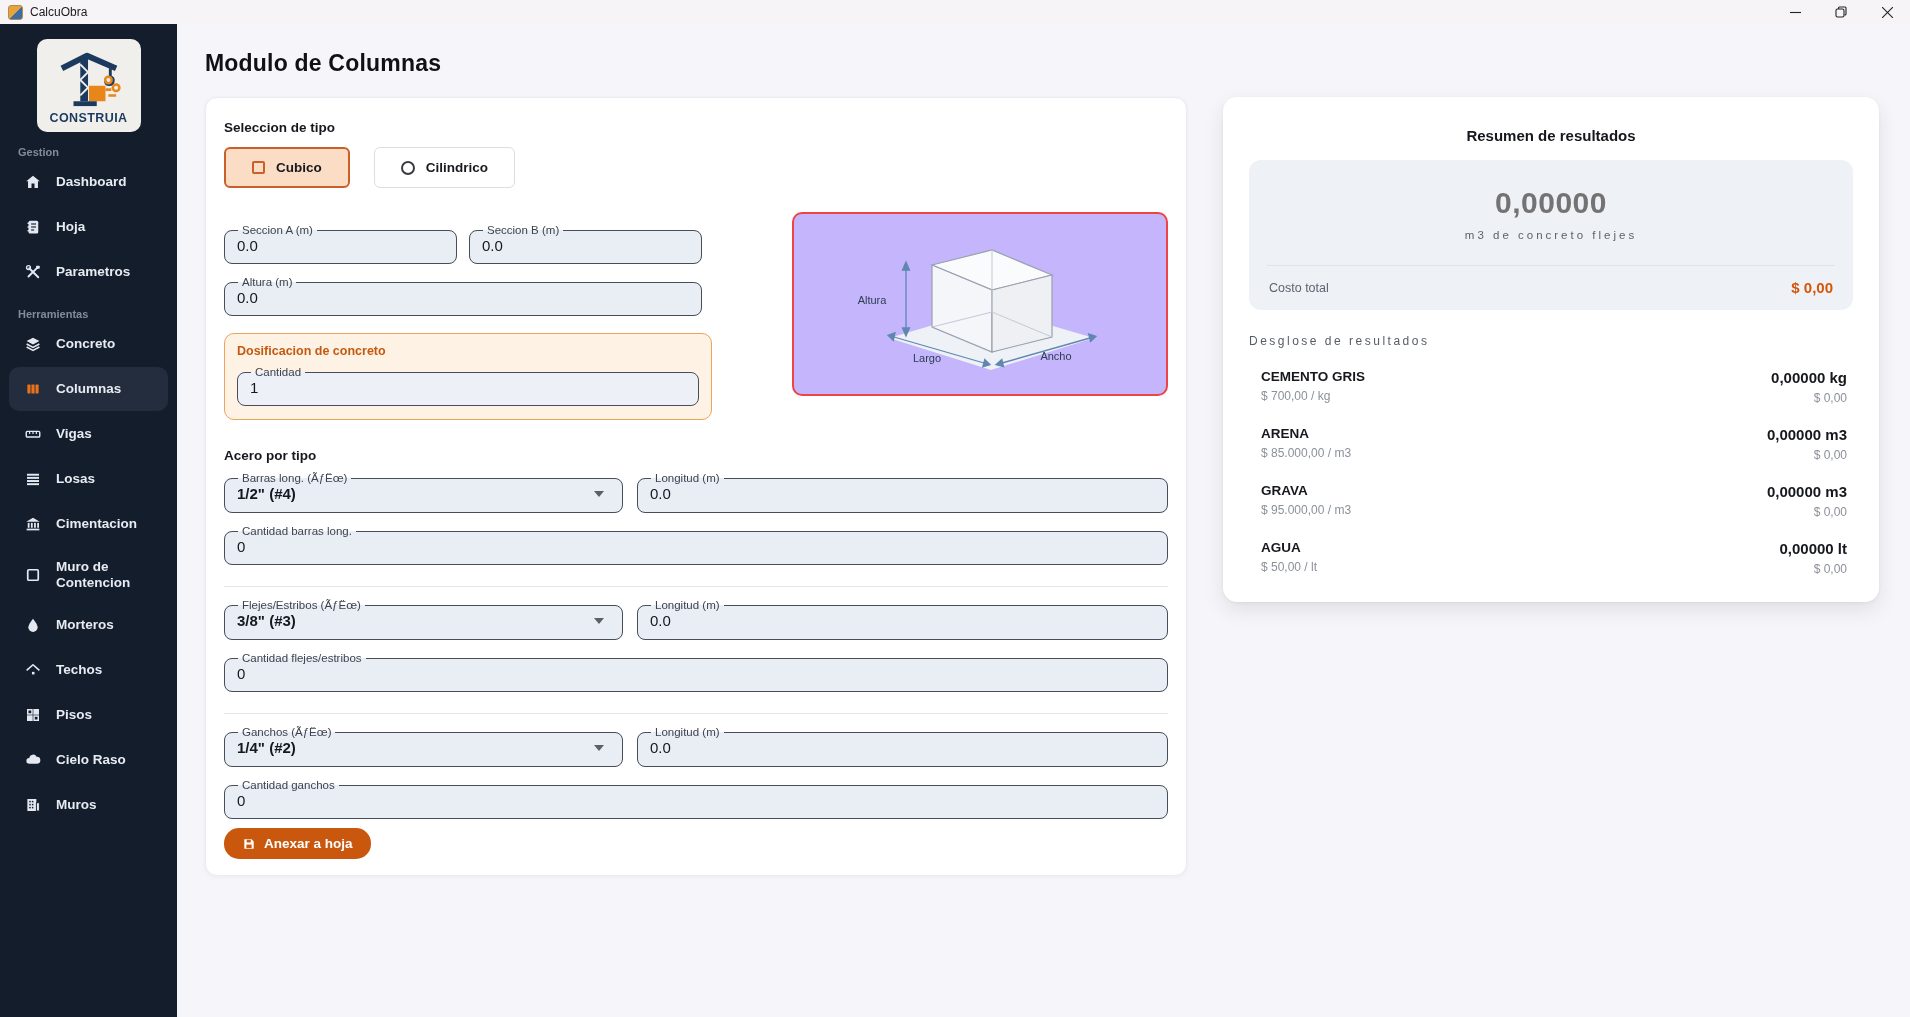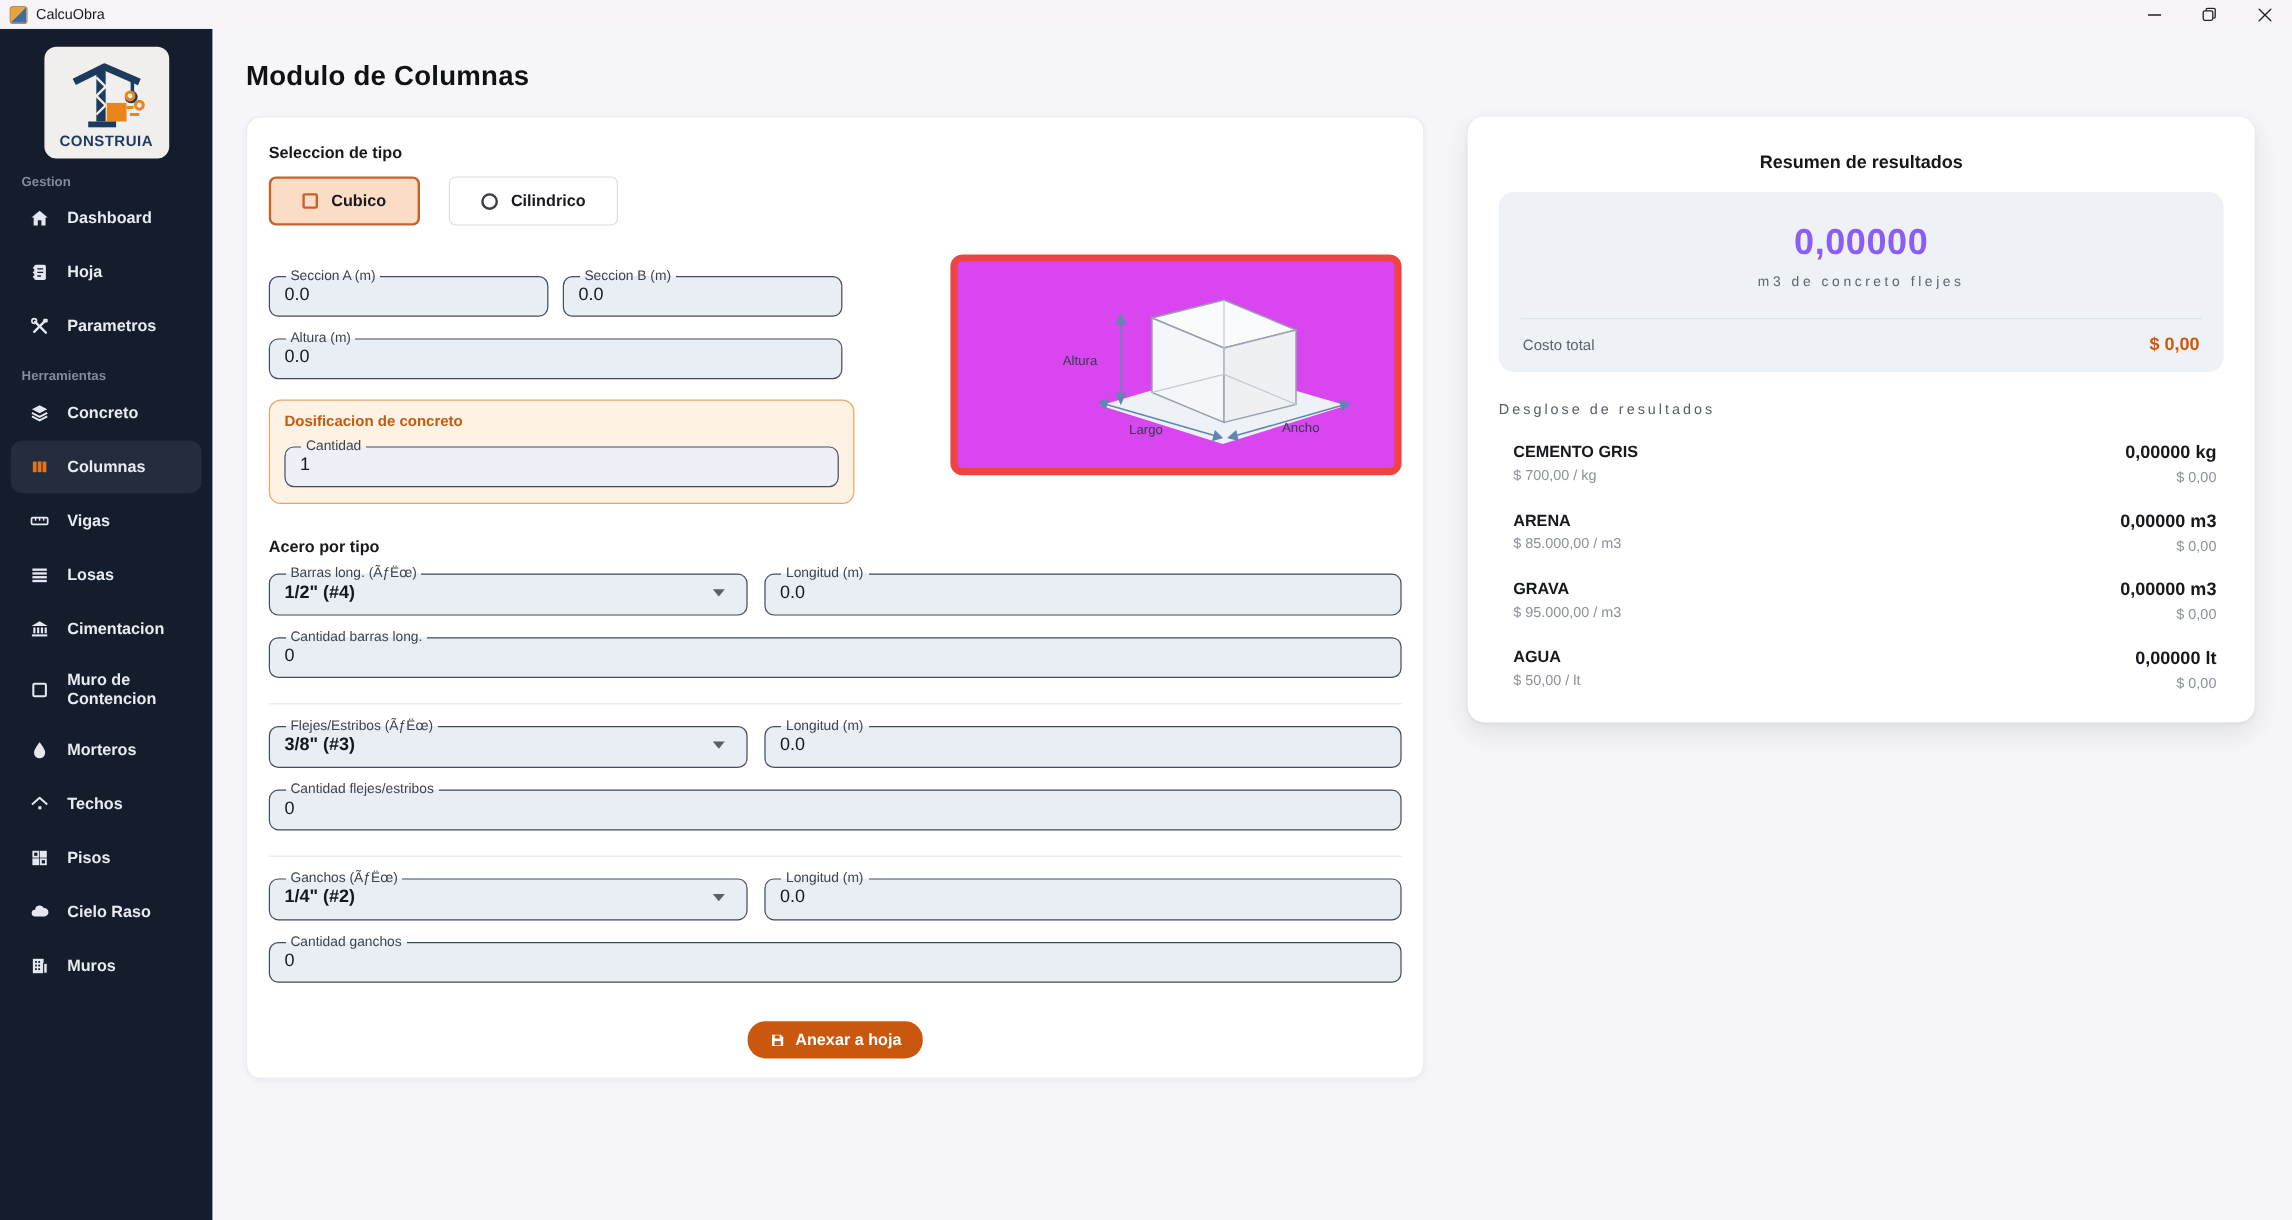--- a/index.html
+++ b/index.html
@@ -61,46 +61,46 @@
     font-size:15px; font-weight:600; color:#15181e; padding:1px 2px 3px 0; cursor:pointer; }
   .caret { width:0; height:0; border-left:5px solid transparent; border-right:5px solid transparent;
     border-top:6px solid #5c5f66; margin-right:4px; }
 
   .mid { display:flex; align-items:flex-start; }
   .leftcol { width:478px; }
   .row2 { display:flex; gap:12px; margin-top:12px; }
   .row2 .fld { flex:1; }
   .mt12 { margin-top:12px; }
 
-  .cube-box { margin-left:auto; width:376px; height:184px; border:6px solid #ef4444; border-radius:10px;
-    display:flex; align-items:center; justify-content:flex-end; background:#d946ef; }
+  .cube-box { margin-left:auto; width:376px; height:184px; border:2px solid #ef4444; border-radius:10px;
+    display:flex; align-items:center; justify-content:flex-start; background:#c4b5fd; }
 
   .dosif { margin-top:17px; width:488px; border:1.6px solid #eca35e; background:#fdf2e4;
     border-radius:10px; padding:10px 12px 13px; }
   .dosif-title { font-size:12.5px; font-weight:bold; color:#c45a12; margin-bottom:8px; }
   .dosif-row { display:flex; gap:10px; }
   .dosif-row .fld { flex:1; background:#edf0f6; }
 
   .acero-head { font-size:13.5px; font-weight:bold; color:#16181d; margin:28px 0 6px; }
   .group-row { display:flex; gap:14px; margin-top:9px; }
   .g-dd { width:399px; flex-shrink:0; }
   .g-lon { flex:1; }
   .hr { border-top:1px solid #e6e6ec; margin:21px 0 12px; }
 
-  .form-foot { display:flex; justify-content:center; margin-top:32px; }
+  .form-foot { display:flex; justify-content:flex-start; margin-top:9px; }
   .submit-btn { display:flex; align-items:center; gap:8px; background:#c9570e; color:#fff;
     font-size:13.5px; font-weight:bold; border:none; border-radius:15px; padding:8px 18px;
     cursor:pointer; font-family:inherit; }
 
   
   .res-card { width:656px; background:#fff; border-radius:14px; padding:22px 26px 26px;
     box-shadow:0 8px 20px rgba(20,25,40,.10), 0 1px 3px rgba(20,25,40,.06); }
   .res-title { text-align:center; font-size:15px; font-weight:bold; color:#15171c; margin:8px 0 16px; }
   .res-sum { background:#eef1f6; border-radius:12px; padding:26px 18px 0; }
-  .res-num { text-align:center; font-size:30px; font-weight:800; color:#8b5cf6; letter-spacing:.5px; }
+  .res-num { text-align:center; font-size:30px; font-weight:800; color:#737373; letter-spacing:.5px; }
   .res-cap { text-align:center; font-size:11.5px; letter-spacing:3px; color:#5d636d; margin-top:9px; }
   .res-div { border-top:1px solid #dfe3ea; margin-top:24px; }
   .res-cost { display:flex; justify-content:space-between; align-items:center; padding:13px 2px 14px; }
   .res-cost .l { font-size:12.5px; color:#5d636d; }
   .res-cost .r { font-size:15px; font-weight:800; color:#d45708; }
   .desglose { font-size:12px; color:#565c66; letter-spacing:2.5px; margin:24px 0 4px; }
   .mat-row { display:flex; justify-content:space-between; margin-top:21px; padding:0 6px 0 12px; }
   .mat-name { font-size:13.5px; font-weight:bold; color:#16181d; }
   .mat-price { font-size:12px; color:#8b9099; margin-top:5px; }
   .mat-amt { font-size:15px; font-weight:800; color:#16181d; text-align:center; }

